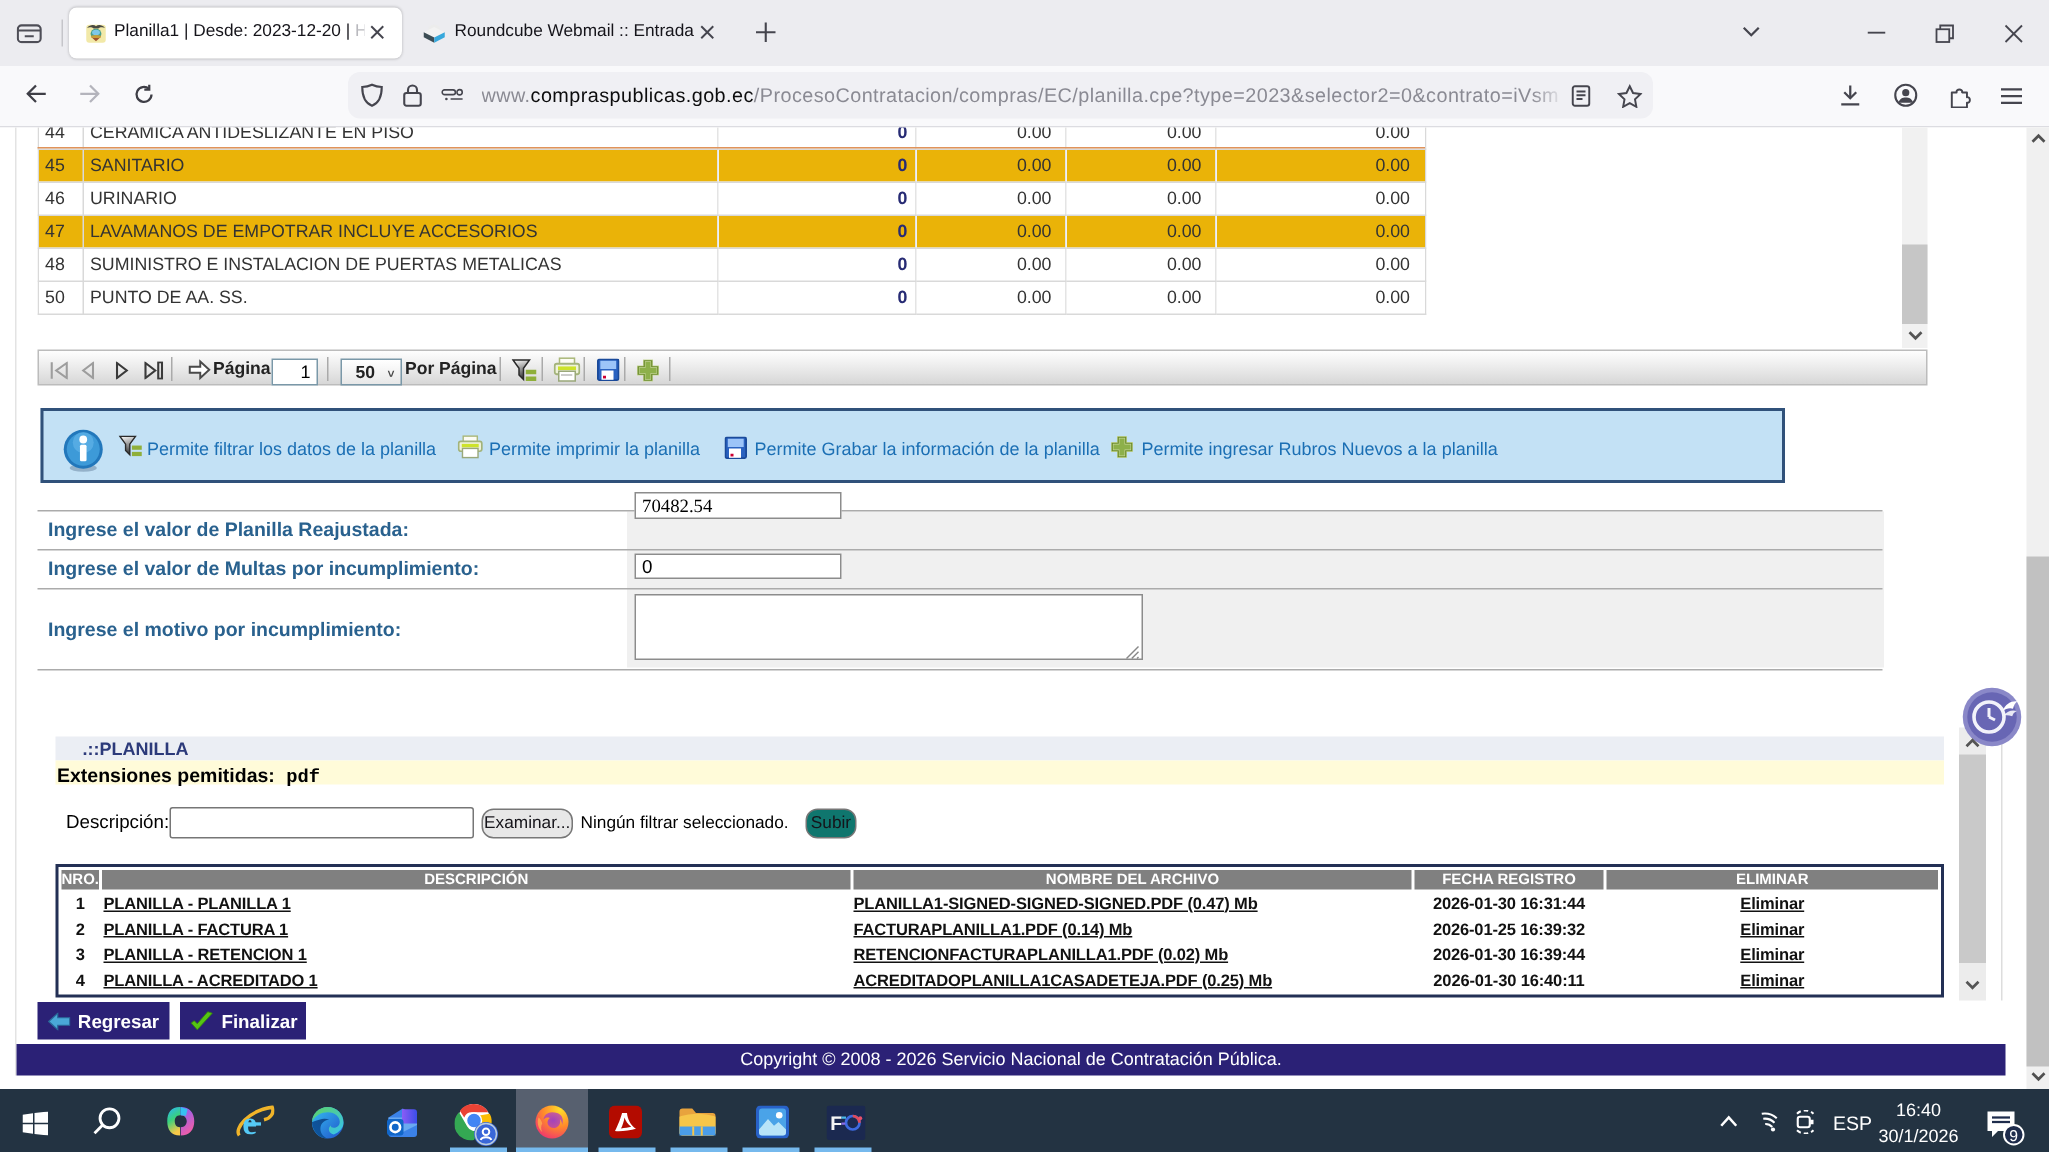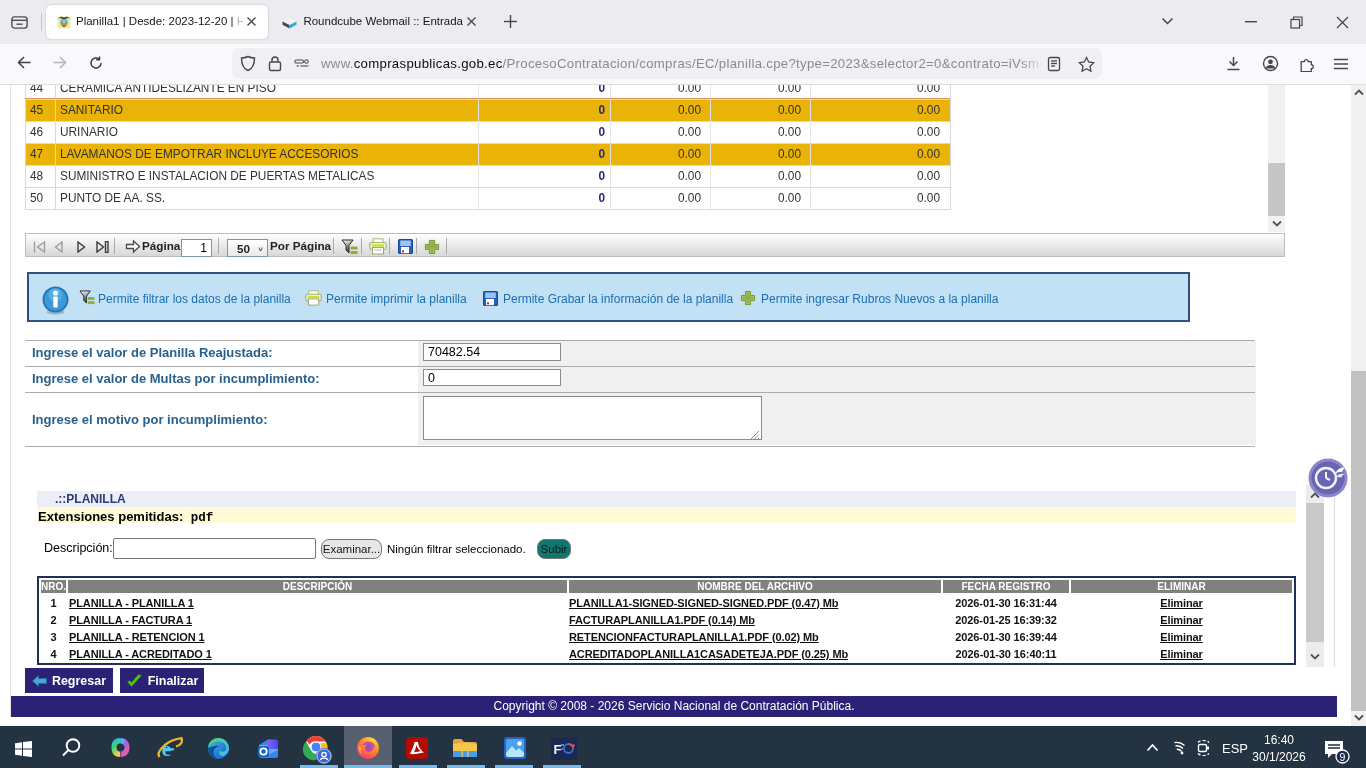--- a/index.html
+++ b/index.html
@@ -2,21 +2,21 @@
 <html><head>
 <meta charset="utf-8">
 <style>
 * { margin:0; padding:0; box-sizing:border-box; }
 html,body { width:1366px; height:768px; overflow:hidden; }
 body { font-family:"Liberation Sans", sans-serif; }
 #screen { position:relative; width:1366px; height:768px; background:#fff; overflow:hidden; }
 .abs { position:absolute; }
 
 
-#tabbar { position:absolute; left:0; top:0; width:1366px; height:44px; background:#ececf0;text-align:right; }
+#tabbar { position:absolute; left:0; top:0; width:1366px; height:44px; background:#ececf0; }
 #toolbar { position:absolute; left:0; top:44px; width:1366px; height:41px; background:#f9f9fb; border-bottom:1px solid #dcdce1; }
 .tab-active { position:absolute; left:46px; top:5px; width:222px; height:34px; background:#fff; border-radius:5px; box-shadow:0 0 2px rgba(0,0,0,.25); }
 .tab-title { position:absolute; font-size:11.5px; color:#15141a; white-space:nowrap; overflow:hidden; }
 #urlbar { position:absolute; left:232px; top:48px; width:870px; height:31px; background:#f0f0f4; border-radius:8px; }
 .urltext { position:absolute; left:321px; top:56px; font-size:13.2px; letter-spacing:0.3px; color:#0c0c0d; white-space:nowrap; width:722px; overflow:hidden; -webkit-mask-image:linear-gradient(90deg,#000 97%,transparent); }
 .urlgray { color:#8a8a93; }
 
 
 #content { position:absolute; left:0; top:85px; width:1366px; height:641px; background:#fff; }
 #pgleft { position:absolute; left:10px; top:85px; width:1px; height:632px; background:#e3e3e3; }
@@ -346,21 +346,21 @@
 <div class="inftxt" style="left:761px">Permite ingresar Rubros Nuevos a la planilla</div>
 
 <div class="abs" style="left:418px;top:341px;width:838px;height:104px;background:#f0f0f0"></div>
 <div class="formline" style="top:340px"></div>
 <div class="formline" style="top:366px"></div>
 <div class="formline" style="top:392px"></div>
 <div class="formline" style="top:446px"></div>
 <div class="flabel" style="top:345px">Ingrese el valor de Planilla Reajustada:</div>
 <div class="flabel" style="top:371px">Ingrese el valor de Multas por incumplimiento:</div>
 <div class="flabel" style="top:412px">Ingrese el motivo por incumplimiento:</div>
-<input class="finput" style="top: 343px;" value="70482.54">
+<input class="finput" style="top: 328px; font-family: Liberation Serif, serif;" value="70482.54">
 <input class="finput" style="top: 369px; height: 17px;" value="0">
 <div class="abs" style="left:423px;top:396px;width:339px;height:44px;border:1px solid #8c8c8c;background:#fff"></div>
 <svg class="abs" style="left:750px;top:430px" width="10" height="10" viewBox="0 0 10 10" stroke="#888" stroke-width="1">
       <line x1="9" y1="1" x2="1" y2="9"></line>
       <line x1="9" y1="4.5" x2="4.5" y2="9"></line>
       <line x1="9" y1="8" x2="8" y2="9"></line>
     </svg>
 
 <div id="planbar">
       <span>.::PLANILLA</span>

